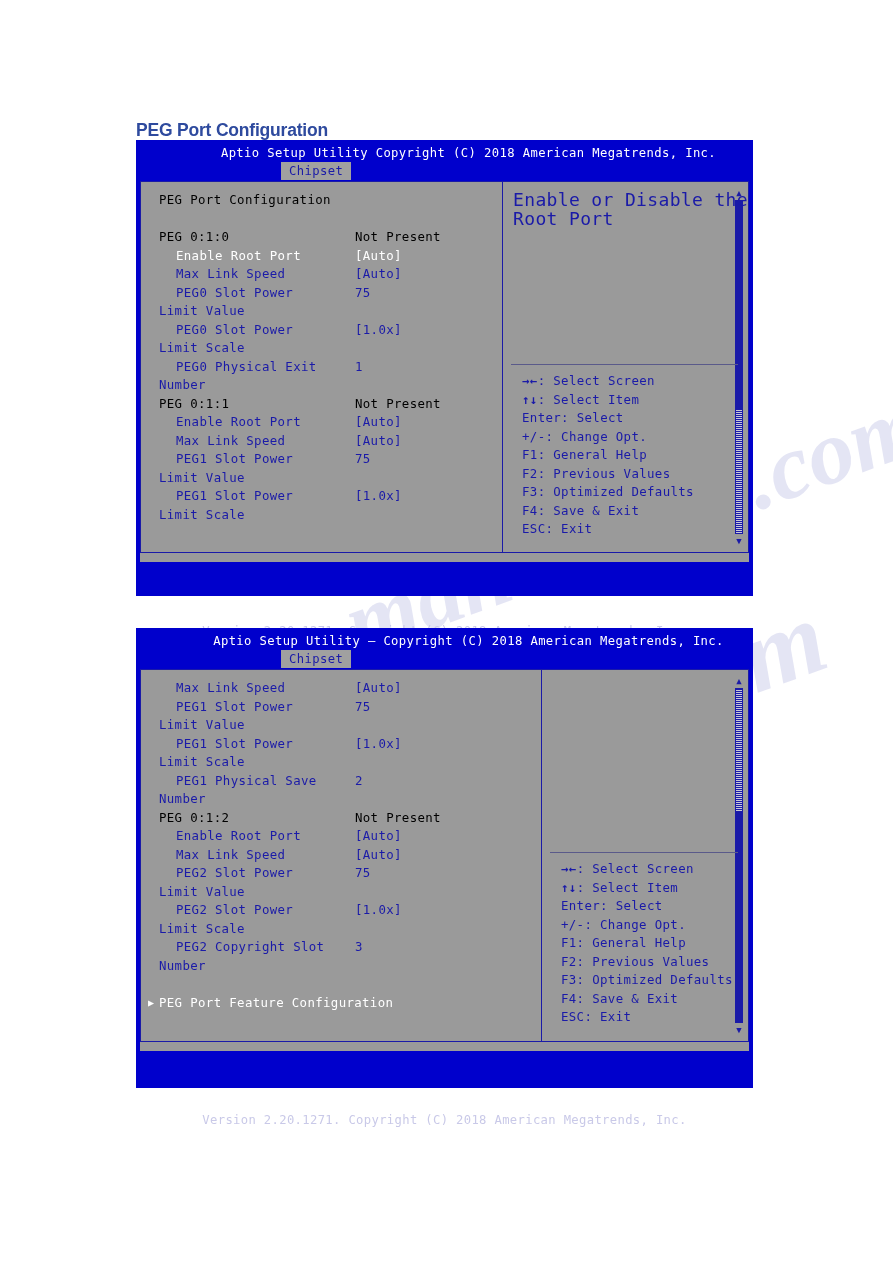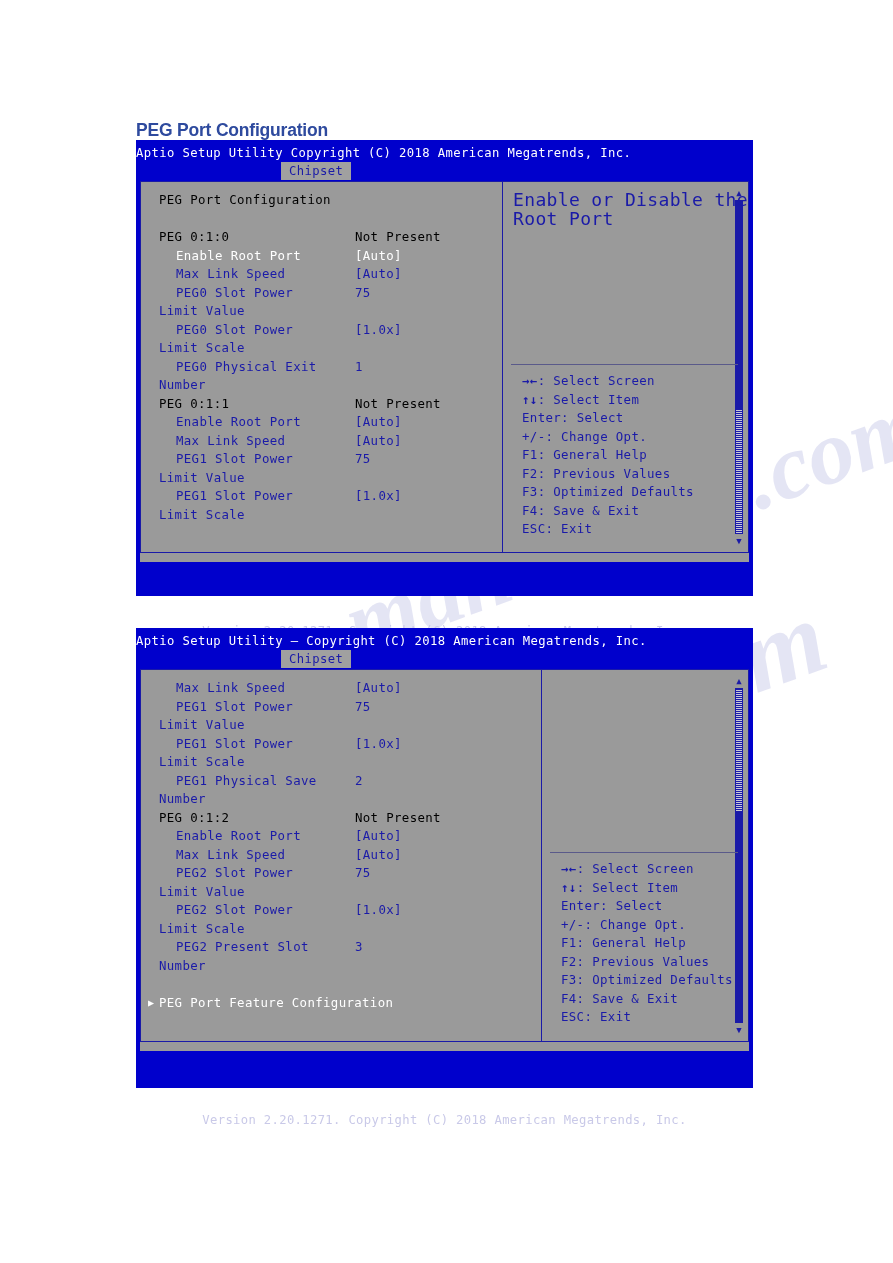--- a/index.html
+++ b/index.html
@@ -35,25 +35,27 @@
     background: #0000cc;
     font-family: "DejaVu Sans Mono", "Liberation Mono", monospace;
     box-sizing: border-box;
   }
   .bios-1 { top: 140px; height: 456px; }
   .bios-2 { top: 628px; height: 460px; }
 
   .bios-titlebar {
     height: 18px;
     line-height: 18px;
+    text-align: center;
     color: #ffffff;
     font-size: 12.2px;
     letter-spacing: 0.4px;
     white-space: nowrap;
     padding-top: 4px;
+    padding-left: 48px;
   }
 
   .bios-tabrow {
     height: 19px;
     position: relative;
     padding-left: 28px;
   }
   .bios-tab {
     position: absolute;
     left: 145px;
@@ -316,21 +318,21 @@
         <div class="row"><span class="lbl">Limit Scale</span></div>
         <div class="row indent"><span class="lbl">PEG1 Physical Save</span><span class="val">2</span></div>
         <div class="row"><span class="lbl">Number</span></div>
         <div class="row header"><span class="lbl">PEG 0:1:2</span><span class="val">Not Present</span></div>
         <div class="row indent"><span class="lbl">Enable Root Port</span><span class="val">[Auto]</span></div>
         <div class="row indent"><span class="lbl">Max Link Speed</span><span class="val">[Auto]</span></div>
         <div class="row indent"><span class="lbl">PEG2 Slot Power</span><span class="val">75</span></div>
         <div class="row"><span class="lbl">Limit Value</span></div>
         <div class="row indent"><span class="lbl">PEG2 Slot Power</span><span class="val">[1.0x]</span></div>
         <div class="row"><span class="lbl">Limit Scale</span></div>
-        <div class="row indent"><span class="lbl">PEG2 Present Slot</span><span class="val">3</span></div>
+        <div class="row indent"><span class="lbl">PEG2 Copyright Slot</span><span class="val">3</span></div>
         <div class="row"><span class="lbl">Number</span></div>
         <div class="row spacer"><span class="lbl"></span></div>
         <div class="row selected"><span class="submenu-arrow">▶</span><span class="lbl">PEG Port Feature Configuration</span></div>
       </div>
     <div class="scrollbar" id="sb-1">
       <div class="sb-arrow up">▲</div>
       <div class="sb-track">
         <div class="sb-thumb" style="top: 37%; height: 63%;"></div>
       </div>
       <div class="sb-arrow down">▼</div>

